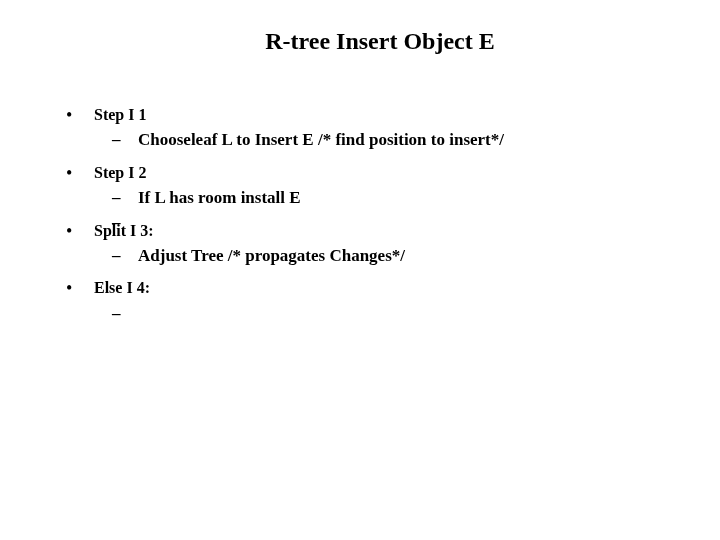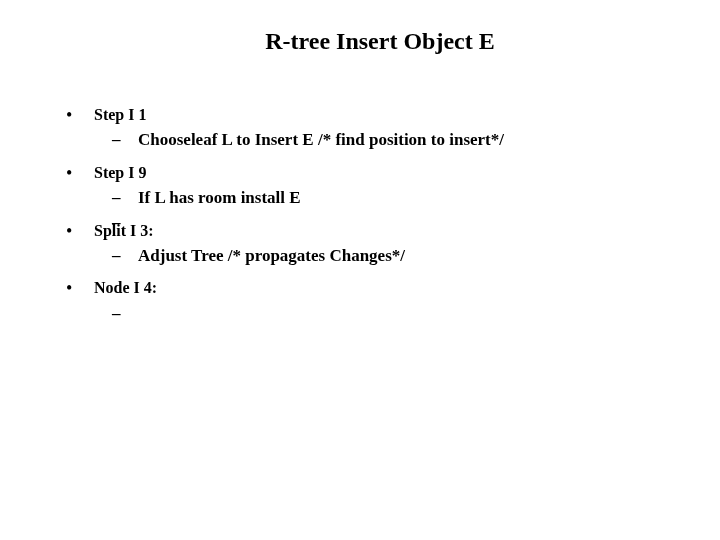--- a/index.html
+++ b/index.html
@@ -78,21 +78,21 @@
       <ul class="level2">
         <li>
           <span class="dash">–</span>
           <span>Chooseleaf L to Insert E  /* find position to insert*/</span>
         </li>
       </ul>
     </li>
 
     <li>
       <span class="bullet">•</span>
-      <span class="step-label">Step I 9</span>
+      <span class="step-label">Step I 2</span>
       <ul class="level2">
         <li>
           <span class="dash">–</span>
           <span>If L has room install E</span>
         </li>
         <li>
           <span class="dash">–</span>
         </li>
       </ul>
     </li>
@@ -103,21 +103,21 @@
       <ul class="level2">
         <li>
           <span class="dash">–</span>
           <span>Adjust Tree /* propagates Changes*/</span>
         </li>
       </ul>
     </li>
 
     <li>
       <span class="bullet">•</span>
-      <span class="step-label">Node I 4:</span>
+      <span class="step-label">Else I 4:</span>
       <ul class="level2">
         <li>
           <span class="dash">–</span>
         </li>
       </ul>
     </li>
 
   </ul>
 </div>
 

